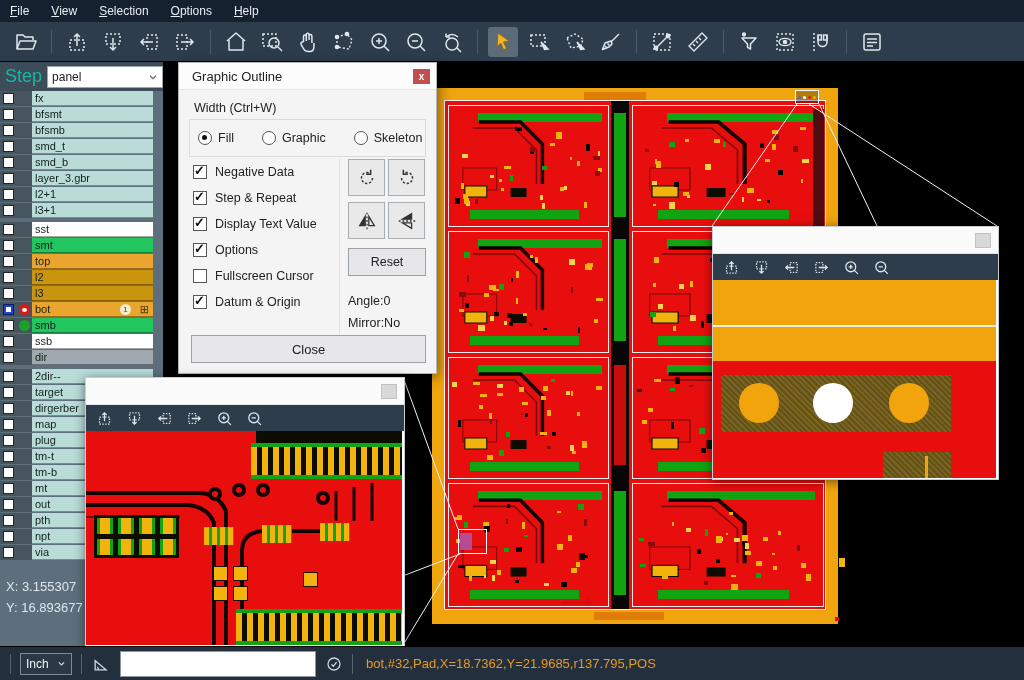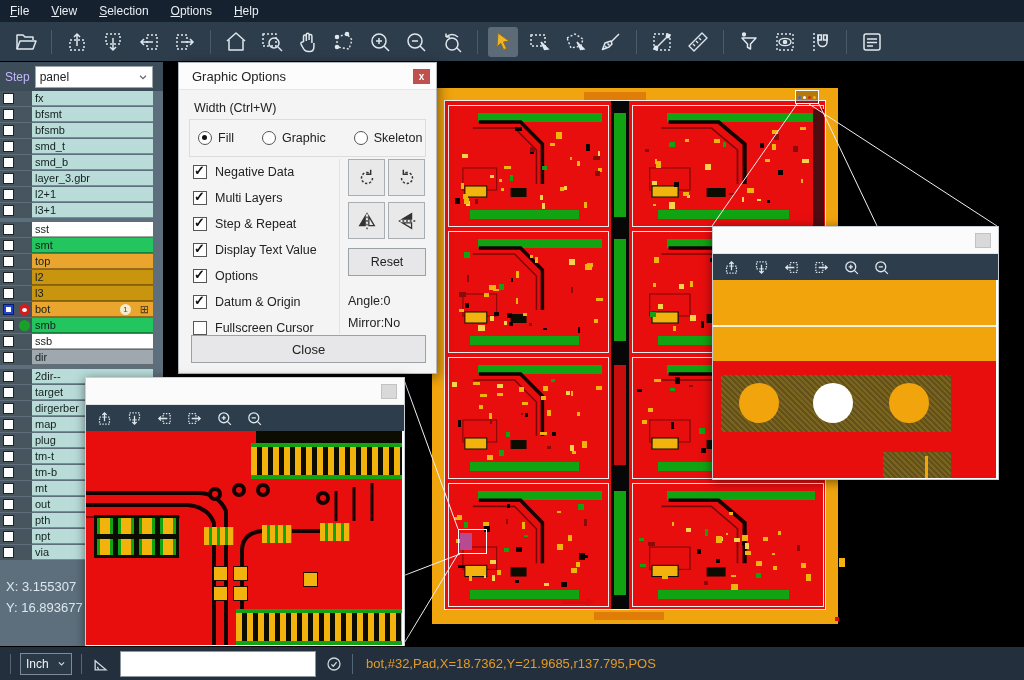--- a/index.html
+++ b/index.html
@@ -13,21 +13,21 @@
   
   #toolbar{position:absolute;left:0;top:22px;width:1024px;height:40px;background:#2e3d4c;
            display:flex;align-items:center;padding-left:8px;box-sizing:border-box;border-bottom:1px solid #000;}
   .tbtn{width:30px;height:30px;display:flex;align-items:center;justify-content:center;margin:0 3px;border-radius:3px;}
   .tbtn.active{background:#5c6b77;}
   .tsep{width:1px;height:24px;background:#4a5a68;margin:0 7px;}
   .tbtn svg{display:block;}
   
   #sidebar{position:absolute;left:0;top:62px;width:163px;height:584px;background:#5d6f7c;}
   #step-row{height:29px;background:#3c4c59;display:flex;align-items:center;gap:5px;padding-left:5px;}
-  #step-label{color:#c4b5fd;font-size:12px;}
+  #step-label{color:#14b8a6;font-size:18px;}
   #step-select{width:108px;height:20px;background:#fff;border:1px solid #9aa5ad;display:flex;align-items:center;
                justify-content:space-between;padding:0 4px;font-size:12px;color:#222;}
   #layer-list{position:absolute;left:0;top:29px;width:163px;}
   .layer-group{margin-bottom:4px;}
   .layer-row{display:flex;align-items:stretch;height:15px;margin-bottom:1px;}
   .cbcol{width:17px;background:#47555f;display:flex;align-items:center;justify-content:center;}
   .cb{width:9px;height:9px;background:#fff;border:1px solid #222;}
   .cb.sel{background:#2244cc;border-color:#0a1c66;position:relative;}
   .cb.sel::after{content:"";position:absolute;left:2px;top:2px;width:5px;height:5px;background:#fff;}
   .indcol{width:15px;background:#47555f;display:flex;align-items:center;justify-content:center;}
@@ -955,21 +955,21 @@
     </div>
     <div id="selbox">
         <div class="mag"></div>
       </div>
     <div class="redarrow"></div>
     <div class="speck" style="left:676px;top:496px;width:6px;height:9px;background:#f2b40c;"></div>
     <div class="speck" style="left:672px;top:555px;width:4px;height:4px;background:#d90d0d;"></div>
   </div>
 
   <div id="dialog">
-    <div id="dlg-title">Graphic Options</div>
+    <div id="dlg-title">Graphic Outline</div>
     <div id="dlg-close">x</div>
     <div id="dlg-width">Width (Ctrl+W)</div>
     <div id="radiobox">
         <span class="ritem" style="margin-left: 8px;">
           <span class="radio sel"></span>
           <span>Fill</span>
         </span>
         <span class="ritem" style="margin-left: 28px;">
           <span class="radio"></span>
           <span>Graphic</span>
@@ -979,41 +979,37 @@
           <span>Skeleton</span>
         </span>
       </div>
     <div id="chklist">
         <div class="chkrow">
           <span class="chk on"></span>
           <span>Negative Data</span>
         </div>
         <div class="chkrow">
           <span class="chk on"></span>
-          <span>Multi Layers</span>
-        </div>
-        <div class="chkrow">
-          <span class="chk on"></span>
           <span>Step &amp; Repeat</span>
         </div>
         <div class="chkrow">
           <span class="chk on"></span>
           <span>Display Text Value</span>
         </div>
         <div class="chkrow">
           <span class="chk on"></span>
           <span>Options</span>
         </div>
         <div class="chkrow">
+          <span class="chk"></span>
+          <span>Fullscreen Cursor</span>
+        </div>
+        <div class="chkrow">
           <span class="chk on"></span>
           <span>Datum &amp; Origin</span>
-        </div>
-        <div class="chkrow">
-          <span class="chk"></span>
-          <span>Fullscreen Cursor</span>
         </div>
       </div>
     <div id="dlg-right">
       <div>
         <span class="xfbtn">
             <svg width="22" height="22" viewBox="0 0 24 24" fill="none" stroke="#333" stroke-width="1.6">
               <path d="M18 12a6 6 0 11-2-4.5" stroke-dasharray="2.5 2"></path>
               <path d="M16 3v5h-5"></path>
             </svg>
           </span><span class="xfbtn">

